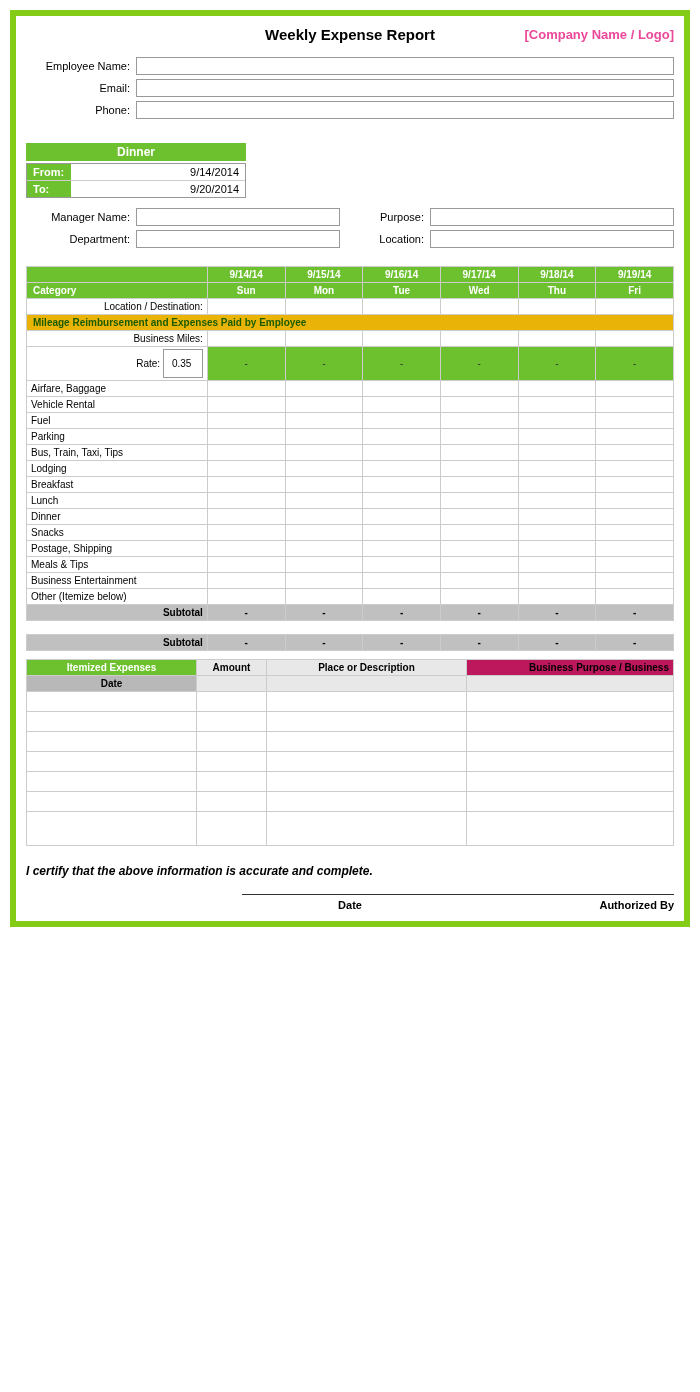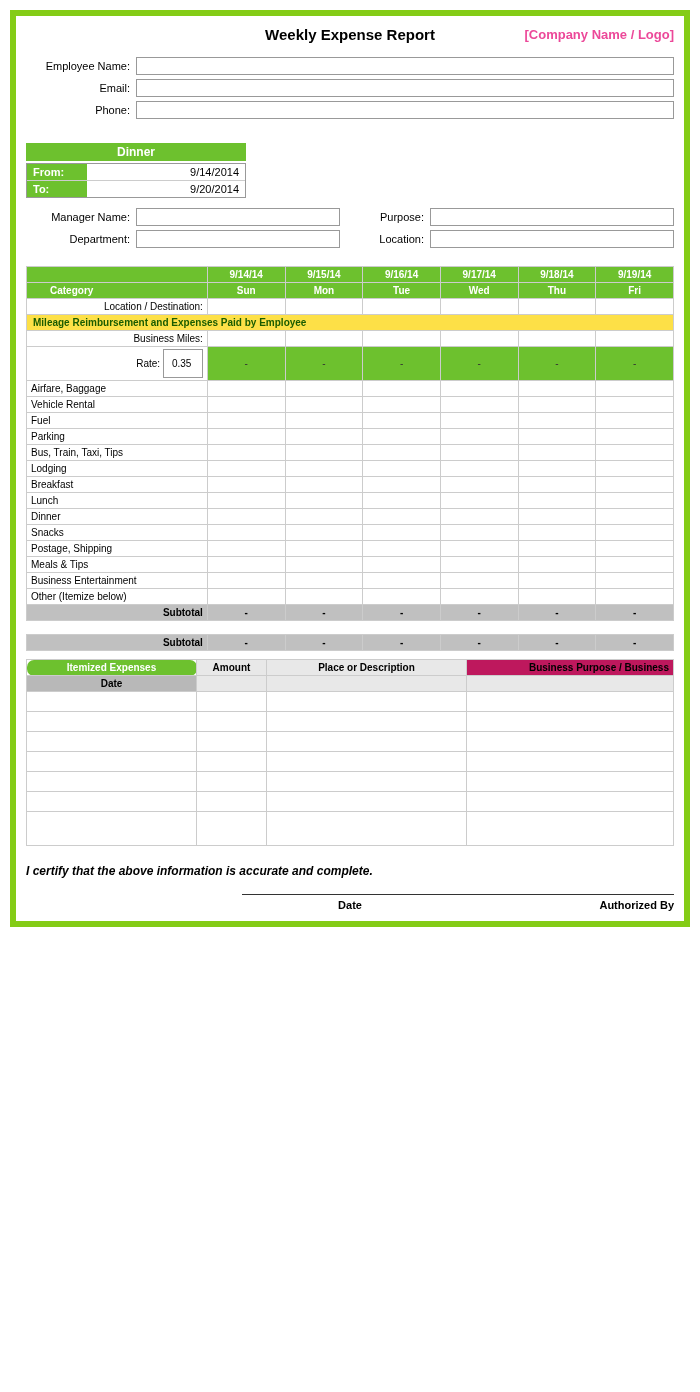--- a/index.html
+++ b/index.html
@@ -77,21 +77,21 @@
     .period-row {
       display: flex;
       border-bottom: 1px solid #ccc;
     }
     .period-row:last-child { border-bottom: none; }
     .period-label {
       background: #6dc12e;
       color: white;
       font-weight: bold;
       padding: 2px 6px;
-      width: 60px;
+      width: 44px;
       font-size: 11px;
     }
     .period-value {
       padding: 2px 6px;
       font-size: 11px;
       flex: 1;
       text-align: right;
     }
     .manager-section {
       display: flex;
@@ -123,21 +123,21 @@
       text-align: center;
     }
     .category-col {
       width: 170px;
     }
     .day-col {
       width: 73px;
       text-align: center;
     }
     .section-green {
-      background: #fde047;
+      background: #eab308;
       color: #1a5c00;
       font-weight: bold;
       font-size: 11px;
     }
     .subtotal-row td {
       background: #c0c0c0;
       text-align: center;
       font-weight: bold;
     }
     .subtotal-label {
@@ -161,21 +161,20 @@
     }
     .itemized-section th, .itemized-section td {
       border: 1px solid #ccc;
       padding: 2px 4px;
       font-size: 10px;
     }
     .itemized-header {
       background: #6dc12e;
       color: white;
       font-weight: bold;
-      border-radius: 7px;
     }
     .date-header {
       background: #b8b8b8;
       text-align: center;
       font-weight: bold;
     }
     .certify-text {
       font-style: italic;
       font-weight: bold;
       font-size: 12px;
@@ -296,21 +295,21 @@
       <tr class="header-green-row">
         <th class="category-col header-green"></th>
         <th class="day-col">9/14/14</th>
         <th class="day-col">9/15/14</th>
         <th class="day-col">9/16/14</th>
         <th class="day-col">9/17/14</th>
         <th class="day-col">9/18/14</th>
         <th class="day-col">9/19/14</th>
       </tr>
       <tr class="header-green-row">
-        <th class="category-col header-green" style="text-align:left;padding-left:23px;">Category</th>
+        <th class="category-col header-green" style="text-align:left;padding-left:6px;">Category</th>
         <th class="day-col">Sun</th>
         <th class="day-col">Mon</th>
         <th class="day-col">Tue</th>
         <th class="day-col">Wed</th>
         <th class="day-col">Thu</th>
         <th class="day-col">Fri</th>
       </tr>
     </thead>
     <tbody>
 

